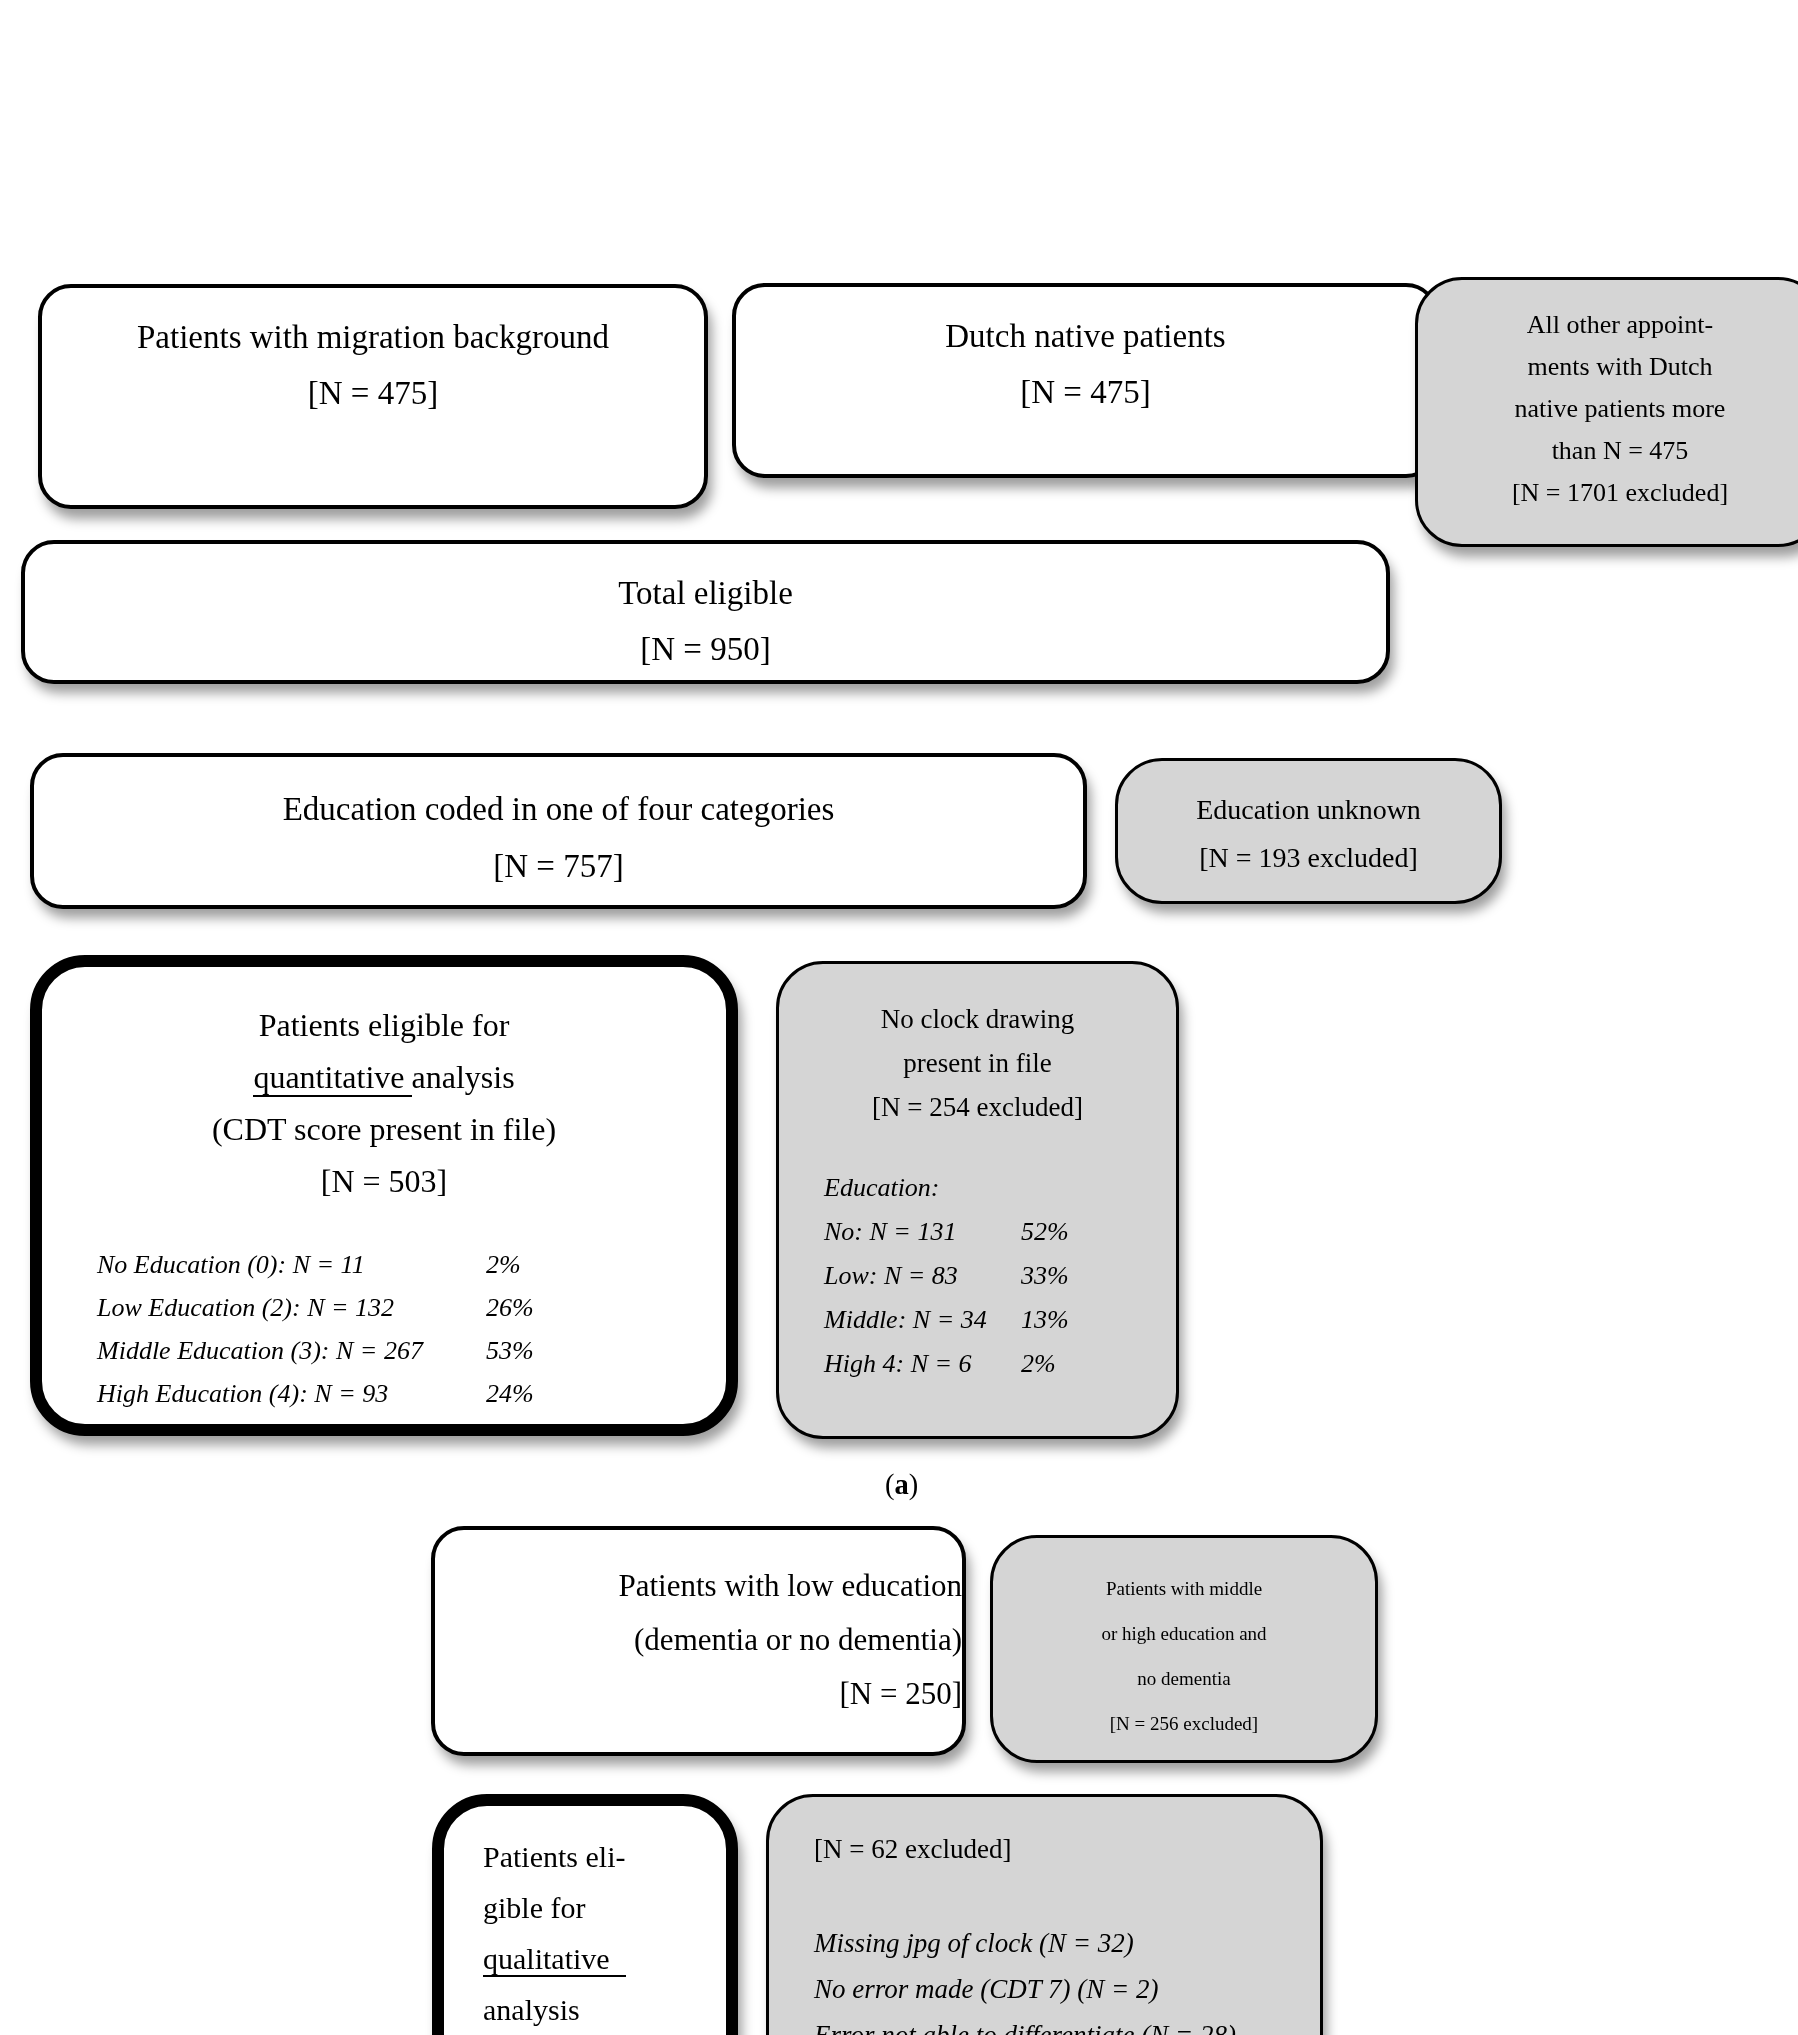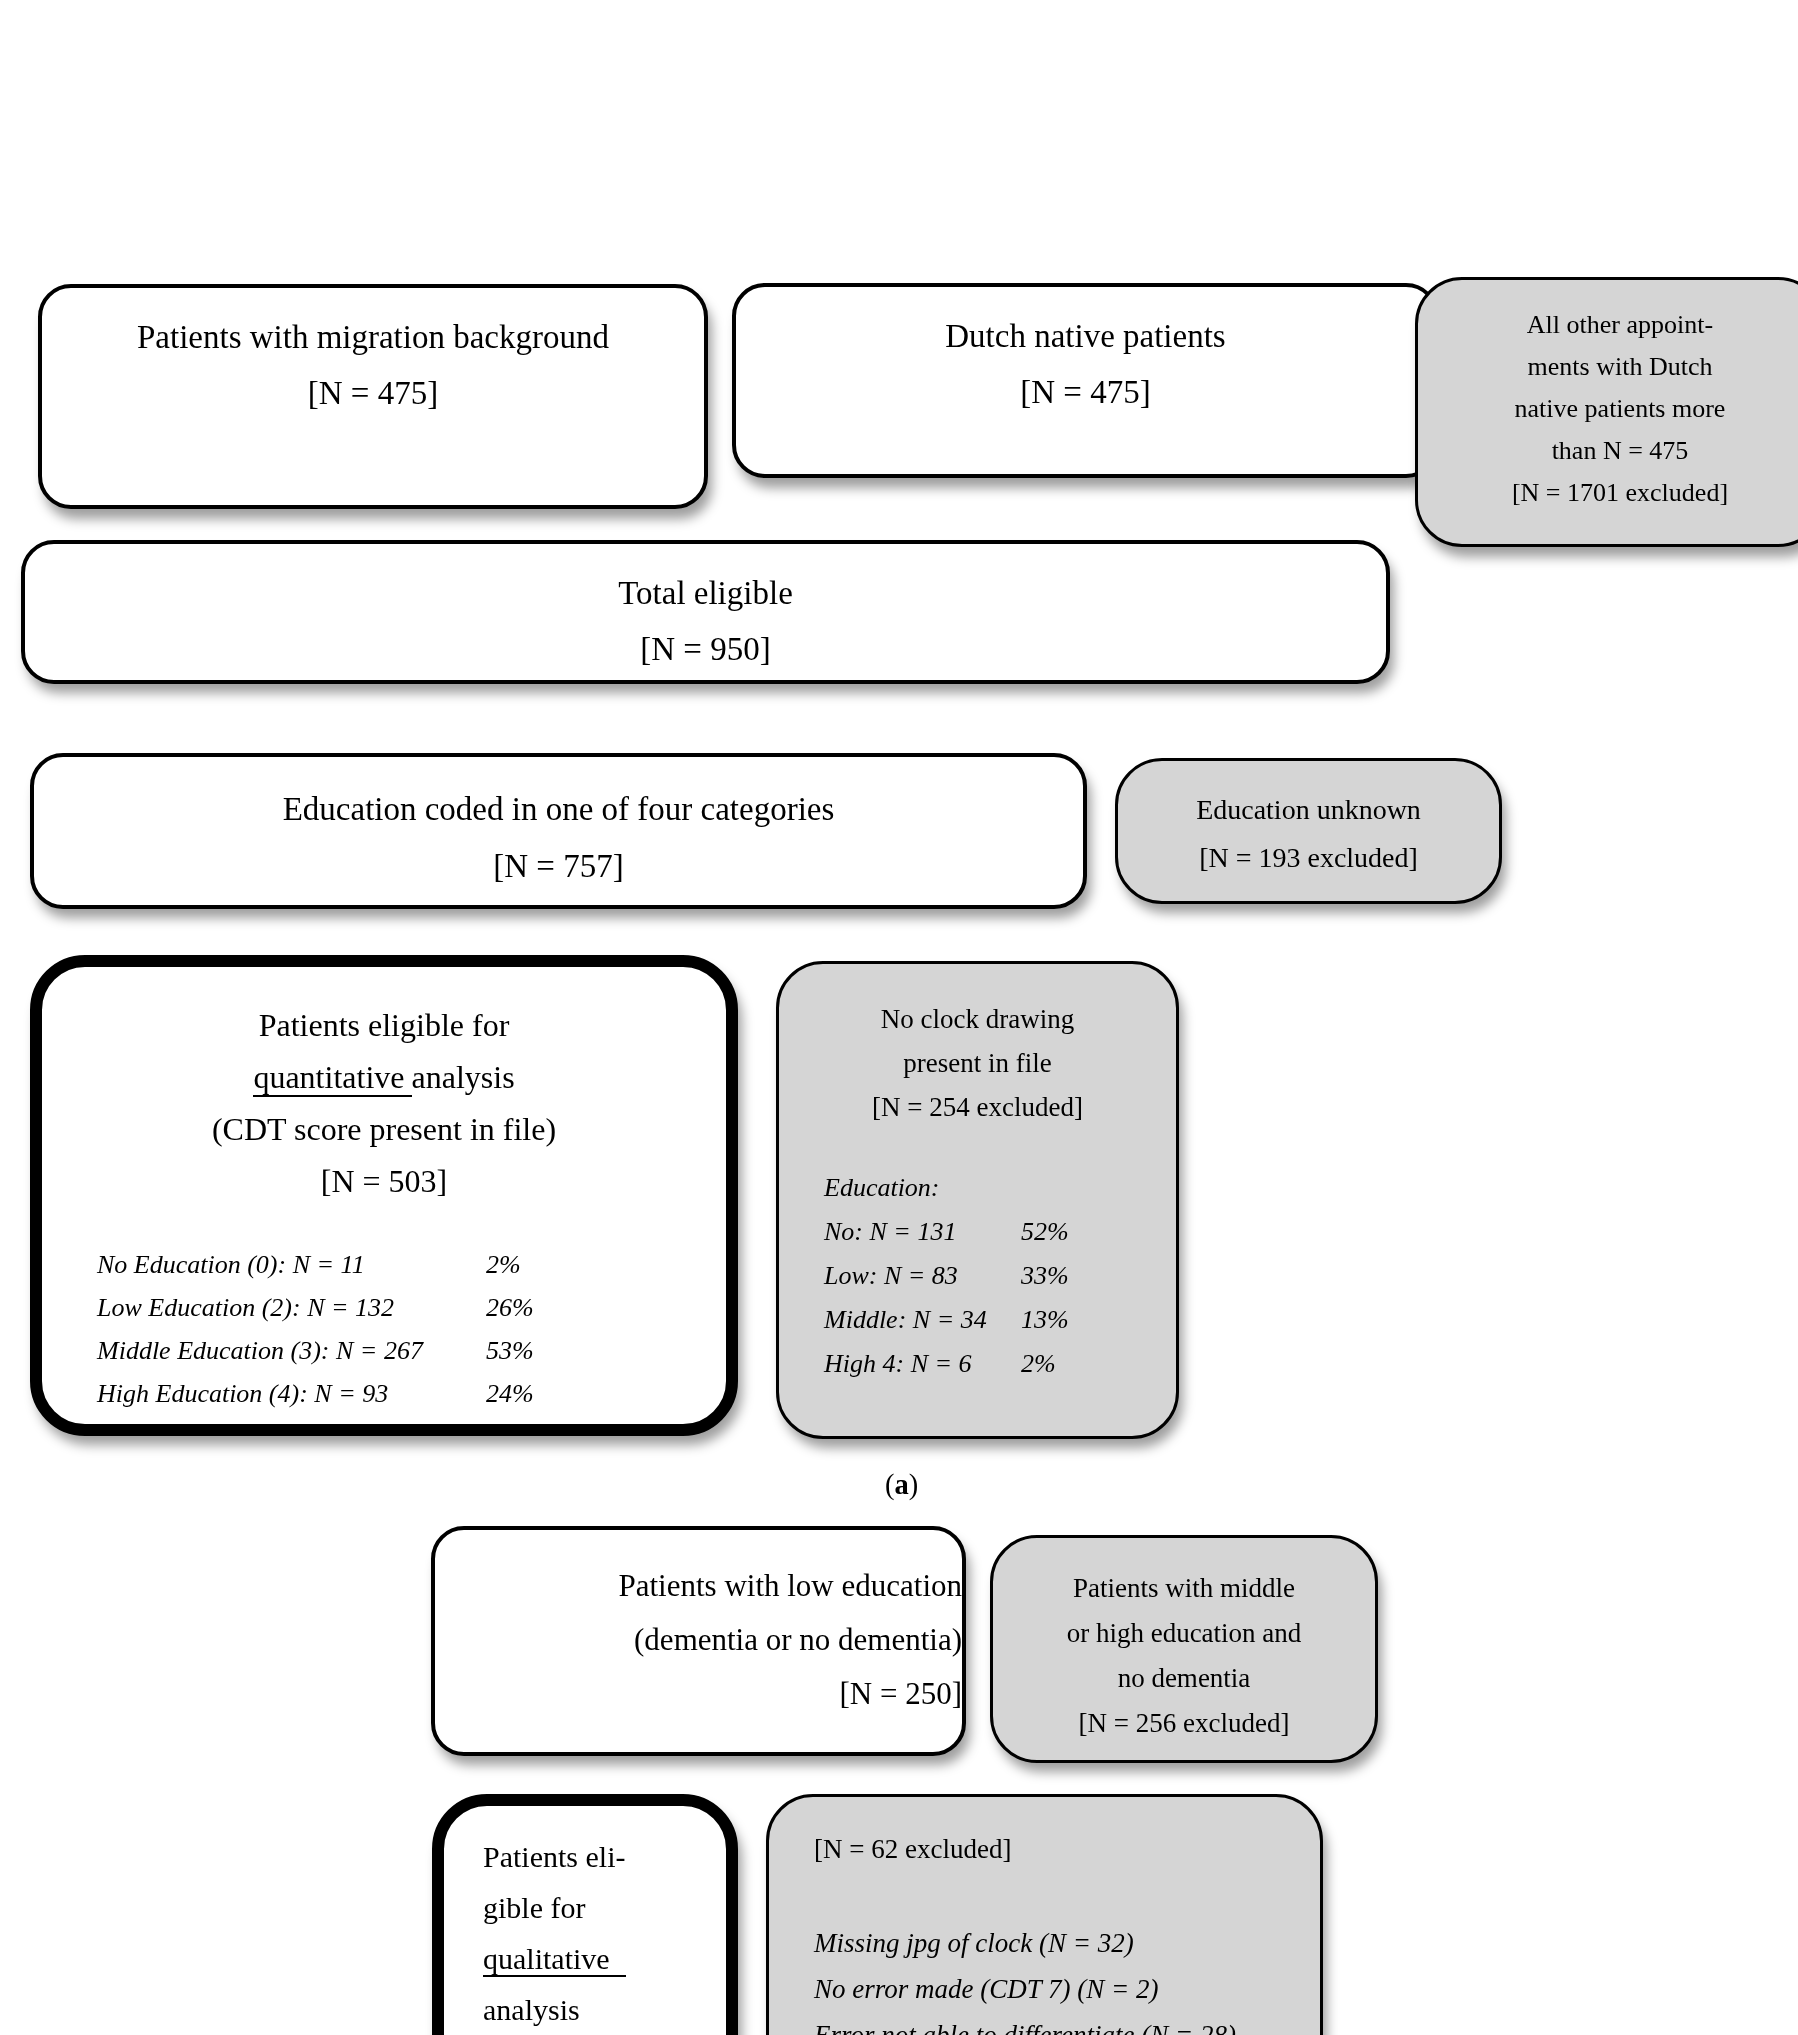--- a/index.html
+++ b/index.html
@@ -105,21 +105,21 @@
     line-height: 45px;
     text-align: center;
   }
   #label-a { left: 771px; top: 1462px; width: 261px; }
   #box-lowedu {
     left: 431px; top: 1526px; width: 535px; height: 230px;
     padding-top: 29px; font-size: 31px; line-height: 54px; text-align: right;
   }
   #box-midhigh {
     left: 990px; top: 1535px; width: 388px; height: 228px;
-    padding-top: 28px; font-size: 27px; line-height: 45px;
+    padding-top: 28px; font-size: 19px; line-height: 45px;
   }
   #box-qual {
     left: 432px; top: 1794px; width: 306px; height: 338px;
     padding: 25px 12.2px 0 39px; font-size: 30px; line-height: 51px;
   }
   #box-excl62 {
     left: 766px; top: 1794px; width: 557px; height: 321px;
     padding: 29px 39px 0 45px; font-size: 27px; line-height: 46px;
   }
   #box-excl62 .items { margin-top: 48px; }

